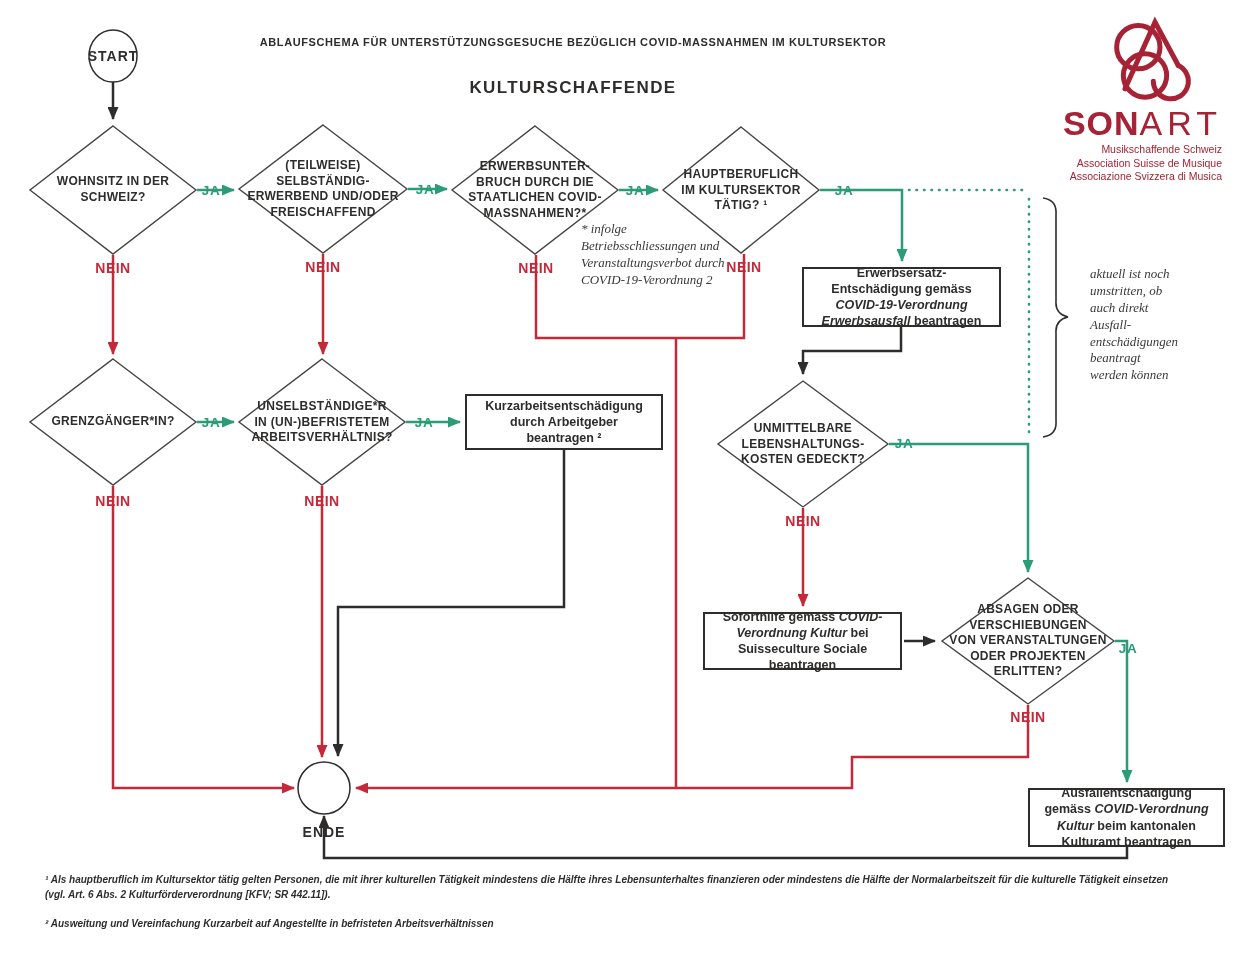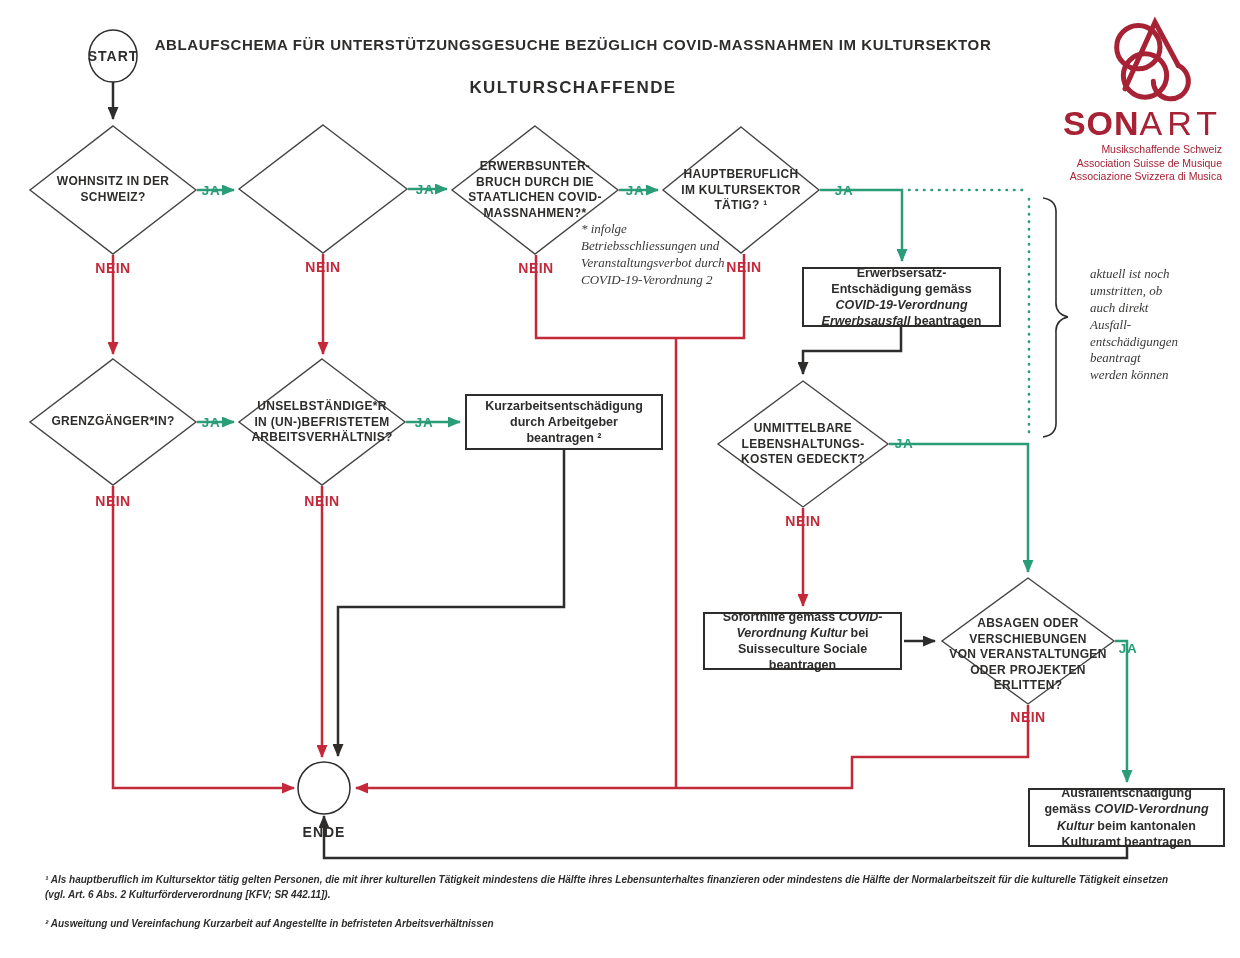--- a/index.html
+++ b/index.html
@@ -1,21 +1,21 @@
 <!DOCTYPE html>
 <html><head>
 <meta charset="utf-8">
 <style>
   html,body{margin:0;padding:0;background:#ffffff;}
   #canvas{position:relative;width:1240px;height:958px;background:#fff;overflow:hidden;
           font-family:"Liberation Sans",sans-serif;color:#2e2d2c;}
   #wires{position:absolute;left:0;top:0;z-index:1;}
   .abs{position:absolute;z-index:3;}
   .ctr{transform:translate(-50%,-50%);text-align:center;}
-  .title{font-weight:bold;font-size:15px;letter-spacing:.6px;text-align:center;color:#2e2d2c;}
+  .title{font-weight:bold;font-size:11px;letter-spacing:.6px;text-align:center;color:#2e2d2c;}
   .subtitle{font-weight:bold;font-size:17px;letter-spacing:1.4px;text-align:center;color:#2e2d2c;}
   .dlabel{font-weight:bold;font-size:12px;line-height:1.3;letter-spacing:.3px;
           white-space:pre-line;text-align:center;color:#2e2d2c;}
   .term{font-weight:bold;font-size:14px;letter-spacing:1px;color:#2e2d2c;}
   .ja{font-weight:bold;font-size:13.5px;letter-spacing:.5px;color:#2a9c77;}
   .nein{font-weight:bold;font-size:14px;letter-spacing:.5px;color:#c4293a;}
   .nodebox{position:absolute;z-index:2;background:#fff;border:2.5px solid #2e2d2c;
            display:flex;align-items:center;justify-content:center;
            font-weight:bold;font-size:12.5px;line-height:1.3;text-align:center;
            padding:4px 8px;box-sizing:border-box;color:#2e2d2c;}
@@ -102,35 +102,39 @@
   </svg>
 
   <div class="abs title" style="left:120px;top:36px;width:906px;">ABLAUFSCHEMA FÜR UNTERSTÜTZUNGSGESUCHE BEZÜGLICH COVID-MASSNAHMEN IM KULTURSEKTOR</div>
   <div class="abs subtitle" style="left:120px;top:78px;width:906px;">KULTURSCHAFFENDE</div>
 
   <div class="abs ctr term" style="left:113px;top:56px;">START</div>
   <div class="abs ctr term" style="left:324px;top:788px;margin-top:44px;">ENDE</div>
 
   <div class="abs ctr dlabel" style="left:113px;top:190px;width:150px;">WOHNSITZ IN DER
 SCHWEIZ?</div>
+  <div class="abs ctr dlabel" style="left:323px;top:189px;width:160px;">(TEILWEISE)
+SELBSTÄNDIG-
+ERWERBEND UND/ODER
+FREISCHAFFEND</div>
   <div class="abs ctr dlabel" style="left:535px;top:190px;width:160px;">ERWERBSUNTER-
 BRUCH DURCH DIE
 STAATLICHEN COVID-
 MASSNAHMEN?*</div>
   <div class="abs ctr dlabel" style="left:741px;top:190px;width:150px;">HAUPTBERUFLICH
 IM KULTURSEKTOR
 TÄTIG? ¹</div>
   <div class="abs ctr dlabel" style="left:113px;top:422px;width:150px;">GRENZGÄNGER*IN?</div>
   <div class="abs ctr dlabel" style="left:322px;top:422px;width:160px;">UNSELBSTÄNDIGE*R
 IN (UN-)BEFRISTETEM
 ARBEITSVERHÄLTNIS?</div>
   <div class="abs ctr dlabel" style="left:803px;top:444px;width:160px;">UNMITTELBARE
 LEBENSHALTUNGS-
 KOSTEN GEDECKT?</div>
-  <div class="abs ctr dlabel" style="left:1028px;top:655px;width:170px;">ABSAGEN ODER
+  <div class="abs ctr dlabel" style="left:1028px;top:641px;width:170px;">ABSAGEN ODER
 VERSCHIEBUNGEN
 VON VERANSTALTUNGEN
 ODER PROJEKTEN
 ERLITTEN?</div>
 
   <div class="abs ctr ja" style="left:211px;top:190px;">JA</div>
   <div class="abs ctr ja" style="left:425px;top:189px;">JA</div>
   <div class="abs ctr ja" style="left:635px;top:190px;">JA</div>
   <div class="abs ctr ja" style="left:844px;top:190px;">JA</div>
   <div class="abs ctr ja" style="left:211px;top:422px;">JA</div>

